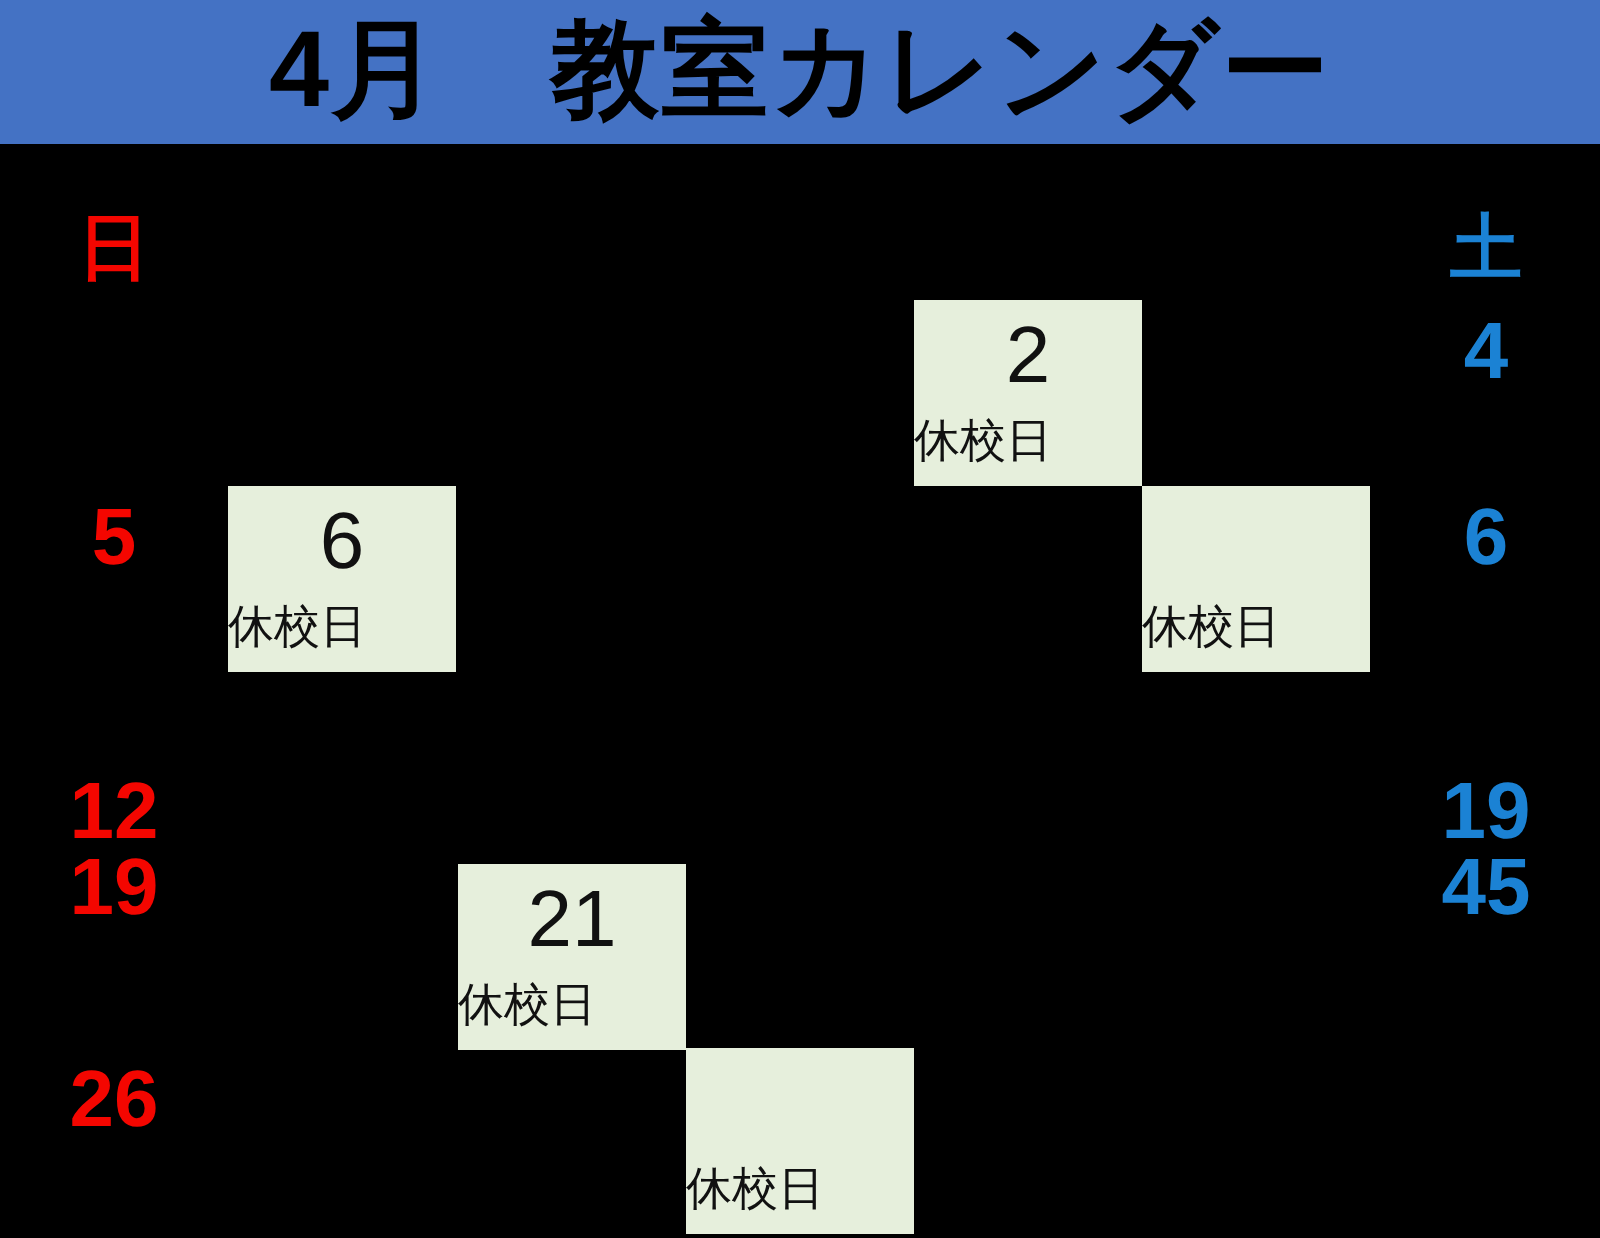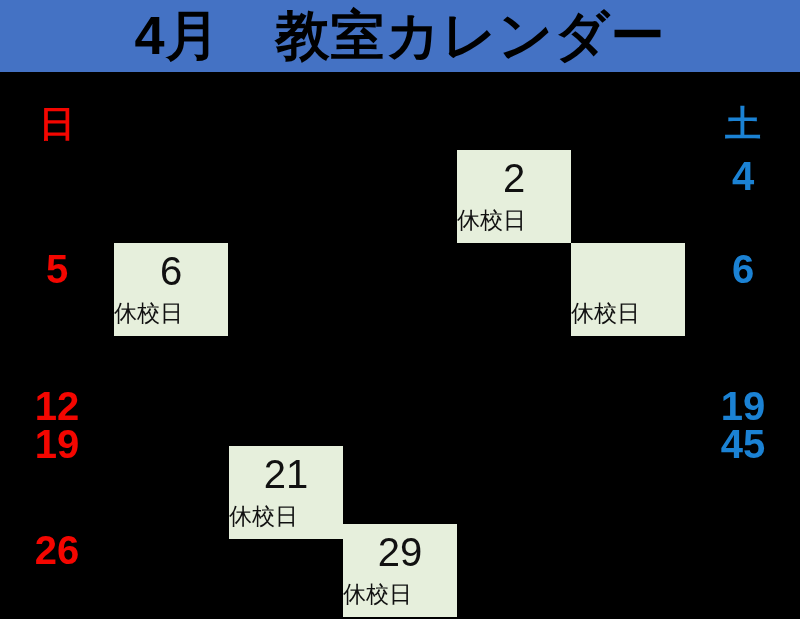--- a/index.html
+++ b/index.html
@@ -118,24 +118,23 @@
 
     <div class="cell" style="left:114px; top:243px">
       <div class="cell-date">6</div>
       <div class="cell-label">休校日</div>
     </div>
 
     <div class="cell" style="left:571px; top:243px">
       <div class="cell-label">休校日</div>
     </div>
 
-    <div class="cell" style="left:229px; top:446px">
+    <div class="cell" style="left:229px; top:432px">
       <div class="cell-date">21</div>
       <div class="cell-label">休校日</div>
     </div>
 
     <div class="cell" style="left:343px; top:524px">
-      <div class="cell-date">29</div>
       <div class="cell-label">休校日</div>
     </div>
 
   </main>
 </div>
 
 </body></html>

